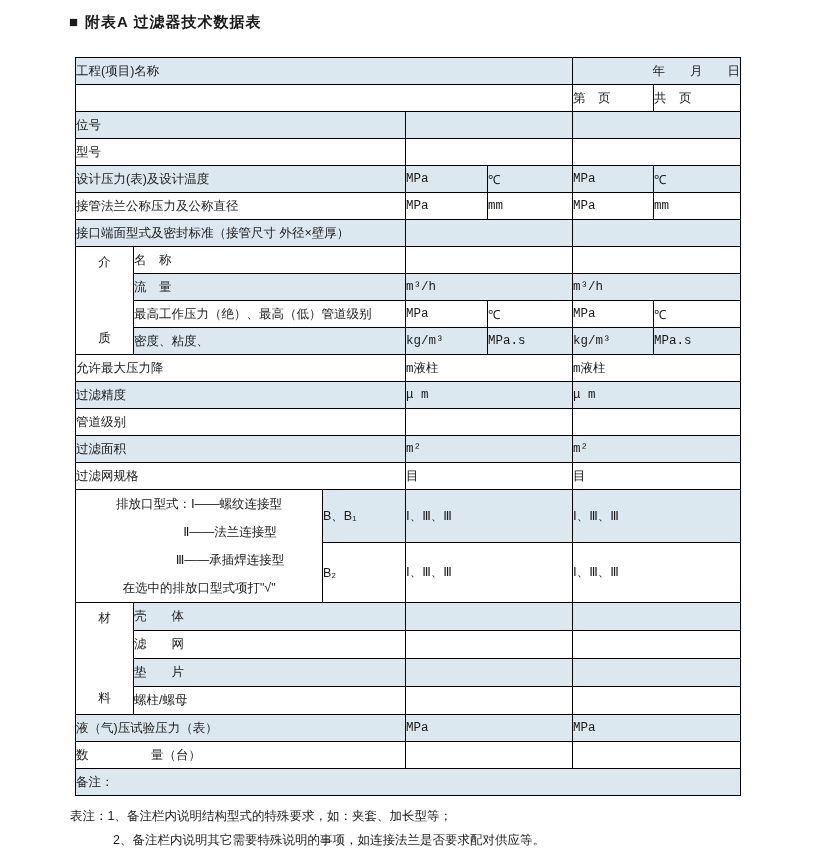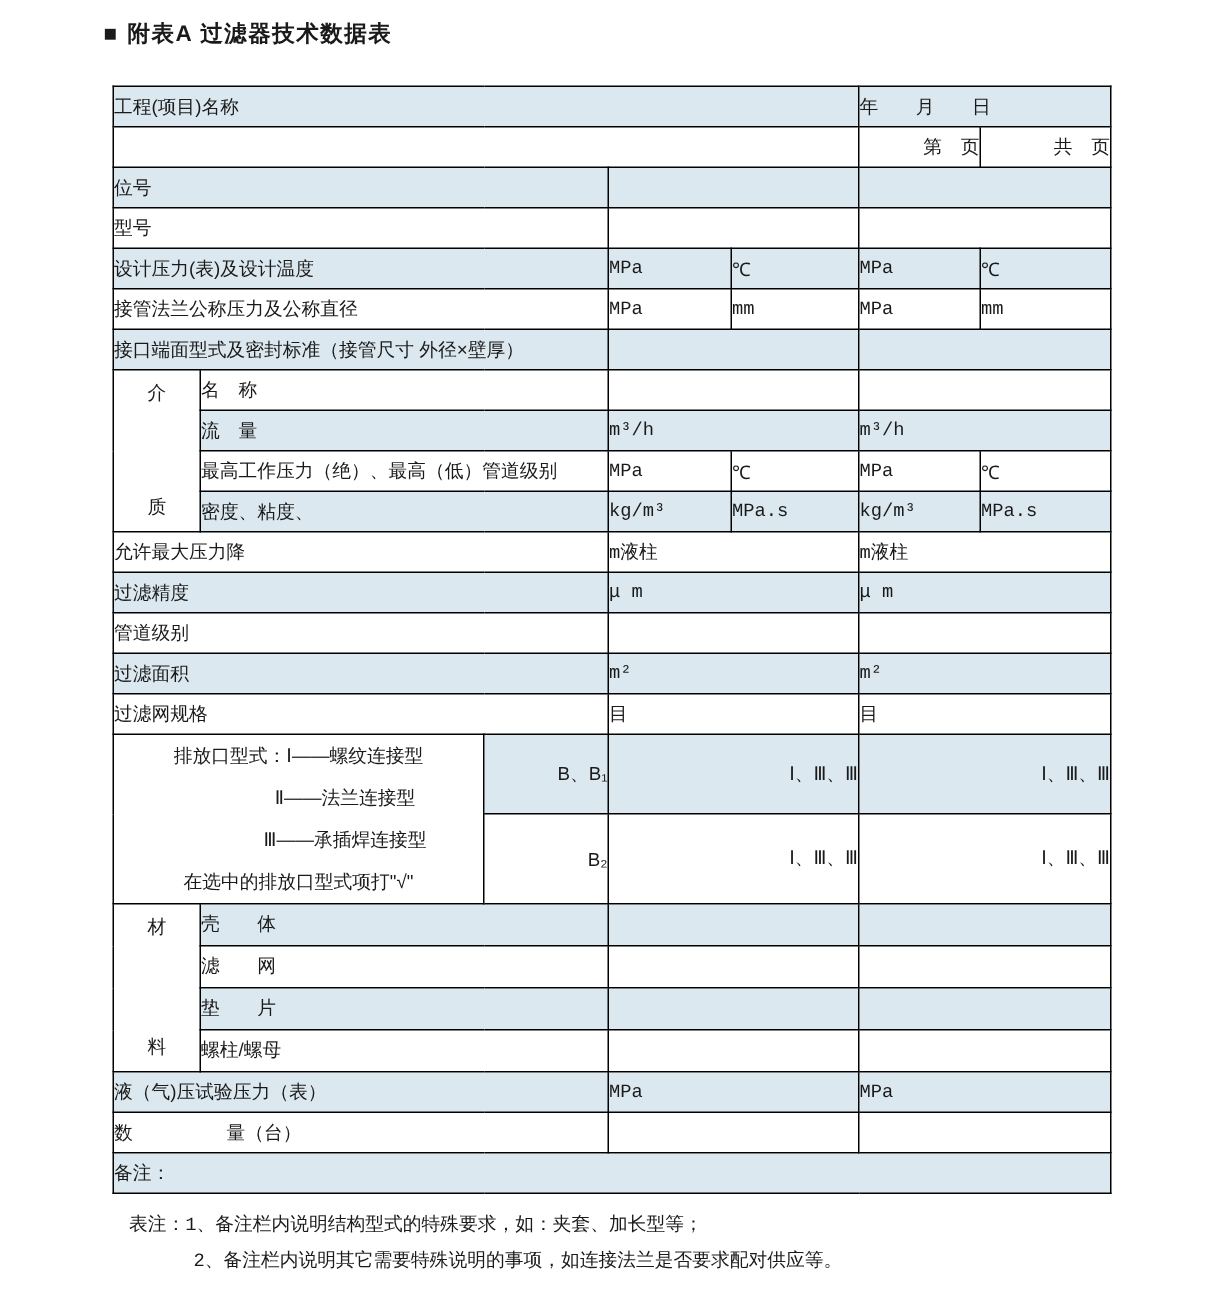--- a/index.html
+++ b/index.html
@@ -35,30 +35,30 @@
   tr.r57 td { height:57px; }
   tr.r28 td { height:28px; }
   .sh { background:var(--shade,#dce8ef); }
   .lbl  { padding-left:16px; }
   .lbl2 { padding-left:14px; }
   .u {
     text-align:left; padding-right:13px;
     font-family:"Liberation Mono","DejaVu Sans Mono",monospace;
     font-size:11px;
   }
-  .c { text-align:right; }
-  .date { padding-right:11px; }
+  .c { text-align:left; }
+  .date { text-align:right; padding-right:11px; }
   .grp { position:relative; }
   .grp .gt, .grp .gb { position:absolute; left:0; right:0; text-align:center; }
   .grp .gt { top:7px; }
   .grp .gb { bottom:7px; }
   .drain-cell { vertical-align:top; padding:2px 0 0 17px; }
   .drain-cell div { line-height:28px;text-align:center; }
   .drain-cell .ind { margin-left:62px; }
-  .fn { position:absolute; left:86px; top:808px; font-size:12.5px;font-family:Liberation Mono, monospace; }
+  .fn { position:absolute; left:70px; top:808px; font-size:12.5px; }
   .fn .l2 { margin-left:43px; margin-top:7px; }
 </style>
 </head>
 <body style="--shade: #dce8ef; color: rgb(26, 26, 26);">
 
 <div class="title">
   <span class="sq">■</span><span>附表A 过滤器技术数据表</span>
 </div>
 
 <table class="sheet">

